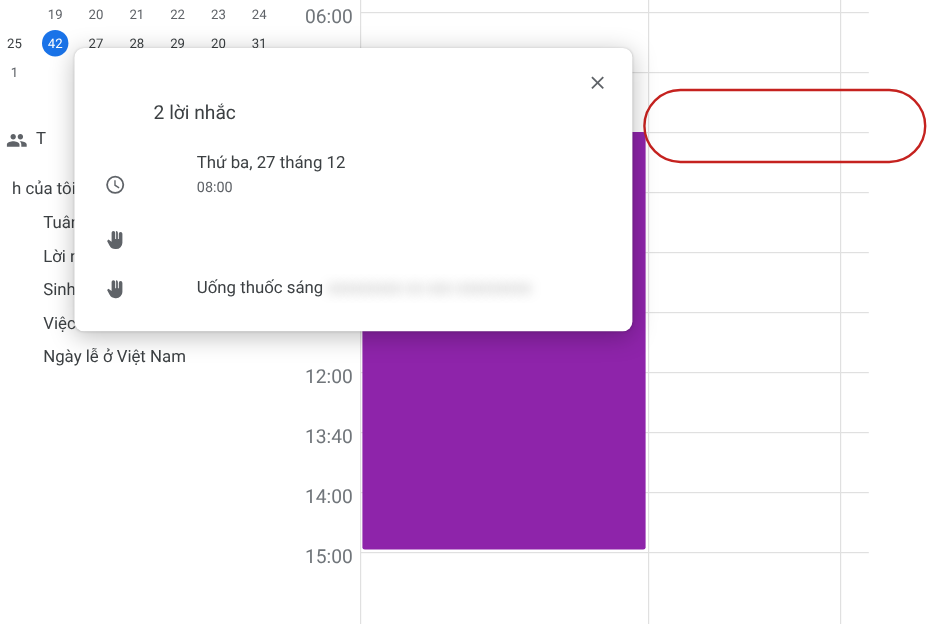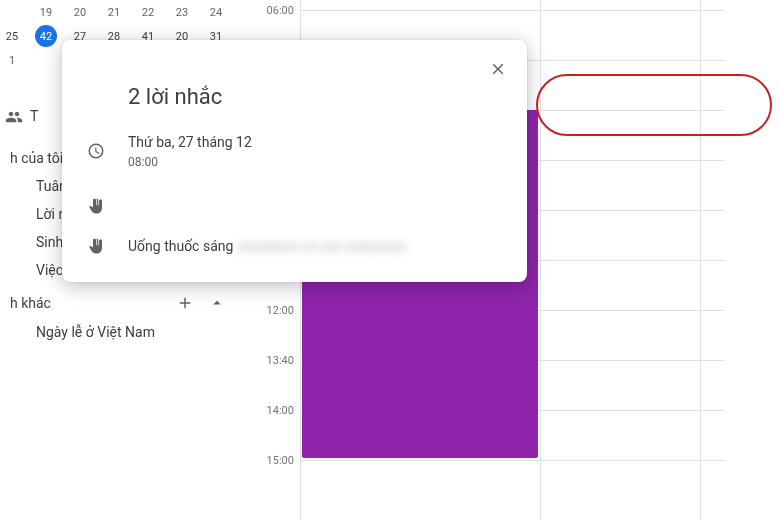--- a/index.html
+++ b/index.html
@@ -21,41 +21,41 @@
   .side-head { font-size: 14px; color: #3c4043; padding: 10px 0 6px 10px; white-space: nowrap; overflow: hidden; }
   .side-item { display: flex; align-items: center; height: 28px; padding-left: 10px; font-size: 14px; color: #3c4043; }
   .side-item .cb { width: 14px; height: 14px; border: 2px solid #9aa0a6; border-radius: 2px; margin-right: 12px; visibility: hidden; }
   .side-head.other { display: flex; align-items: center; }
   .side-head.other .spacer { flex: 1; }
   .plus, .caret { width: 18px; height: 18px; fill: #5f6368; margin-right: 14px; }
 
   
   .grid { position: absolute; left: 240px; top: 0; right: 0; bottom: 0; }
   .hour-col { position: absolute; left: 0; top: 0; width: 60px; }
-  .hour-label { position: absolute; left: 0; width: 60px; text-align: right; padding-right: 6px; font-size: 11px; color: #70757a; transform: translateY(-6px); }
+  .hour-label { position: absolute; left: 0; width: 60px; text-align: right; padding-right: 6px; font-size: 16px; color: #70757a; transform: translateY(-6px); }
   .slots { position: absolute; left: 60px; right: 0; top: 0; bottom: 0; }
   .col-divider { position: absolute; top: 0; bottom: 0; width: 1px; background: #e0e0e0; }
   .row-line { position: absolute; left: 0; right: 0; height: 1px; background: #e0e0e0; }
 
   
   .purple-ev { position: absolute; background: #8e24aa; border-radius: 2px; }
 
   
   .chip { position: absolute; height: 22px; background: #0b8043; border-radius: 4px; display: flex; align-items: center; padding: 0 8px; color: #fff; font-size: 12px; white-space: nowrap; }
   .chip svg { fill: #fff; width: 12px; height: 14px; margin-right: 8px; }
 
   
   .ellipse { position: absolute; border: 2px solid #c5221f; border-radius: 999px; pointer-events: none; }
 
   
   .card { position: absolute; width: 465px; background: #fff; border-radius: 8px; box-shadow: 0 4px 20px rgba(0,0,0,0.25), 0 0 2px rgba(0,0,0,0.15); padding: 16px 20px 26px 20px; }
   .close { position: absolute; right: 10px; top: 10px; width: 38px; height: 38px; border-radius: 50%; display: flex; align-items: center; justify-content: center; cursor: pointer; }
   .close svg { width: 18px; height: 18px; fill: #5f6368; }
-  .title { font-size: 22px; color: #3c4043; margin: 28px 0 24px 46px; }
-  .row { display: flex; align-items: center; margin-top: 16px; }
+  .title { font-size: 16px; color: #3c4043; margin: 28px 0 24px 46px; }
+  .row { display: flex; align-items: flex-end; margin-top: 16px; gap: 36px; }
   .row .ic { width: 28px; display: flex; justify-content: center; margin-right: 18px; }
   .row .ic svg { width: 18px; height: 18px; fill: #5f6368; }
   .row .txt { font-size: 14px; color: #3c4043; line-height: 1.4; }
   .row .sub { font-size: 12px; color: #5f6368; margin-top: 2px; }
   .blurred { color: transparent; text-shadow: 0 0 10px rgba(0,0,0,0.35); }
 </style>
 </head>
 <body>
 <div class="root">
 
@@ -70,21 +70,21 @@
       <span class="minical-cell">23</span>
       <span class="minical-cell">24</span>
     </div>
     <div class="minical-row">
       <span class="minical-cell bold">25</span>
       <span class="minical-cell today">
             <span>42</span>
           </span>
       <span class="minical-cell bold">27</span>
       <span class="minical-cell bold">28</span>
-      <span class="minical-cell bold">41</span>
+      <span class="minical-cell bold">29</span>
       <span class="minical-cell bold">20</span>
       <span class="minical-cell bold">31</span>
     </div>
     <div class="minical-row">
       <span class="minical-cell">1</span>
       <span class="minical-cell"></span>
       <span class="minical-cell"></span>
       <span class="minical-cell"></span>
       <span class="minical-cell"></span>
       <span class="minical-cell"></span>
@@ -109,30 +109,20 @@
         </div>
     <div class="side-item">
           <span class="cb"></span>
           <span>Sinh nhật</span>
         </div>
     <div class="side-item">
           <span class="cb"></span>
           <span>Việc cần làm</span>
         </div>
 
-    <div class="side-head other">
-      <span>h khác</span>
-      <span class="spacer"></span>
-      <svg class="plus" viewBox="0 0 24 24">
-            <path d="M19 13h-6v6h-2v-6H5v-2h6V5h2v6h6v2z"></path>
-          </svg>
-      <svg class="caret" viewBox="0 0 24 24">
-            <path d="M7 14l5-5 5 5z"></path>
-          </svg>
-    </div>
     <div class="side-item">
           <span class="cb"></span>
           <span>Ngày lễ ở Việt Nam</span>
         </div>
   </div>
 </div>
 
 <div class="grid">
   <div class="hour-col">
     <div class="hour-label" style="top:10px">06:00</div>

